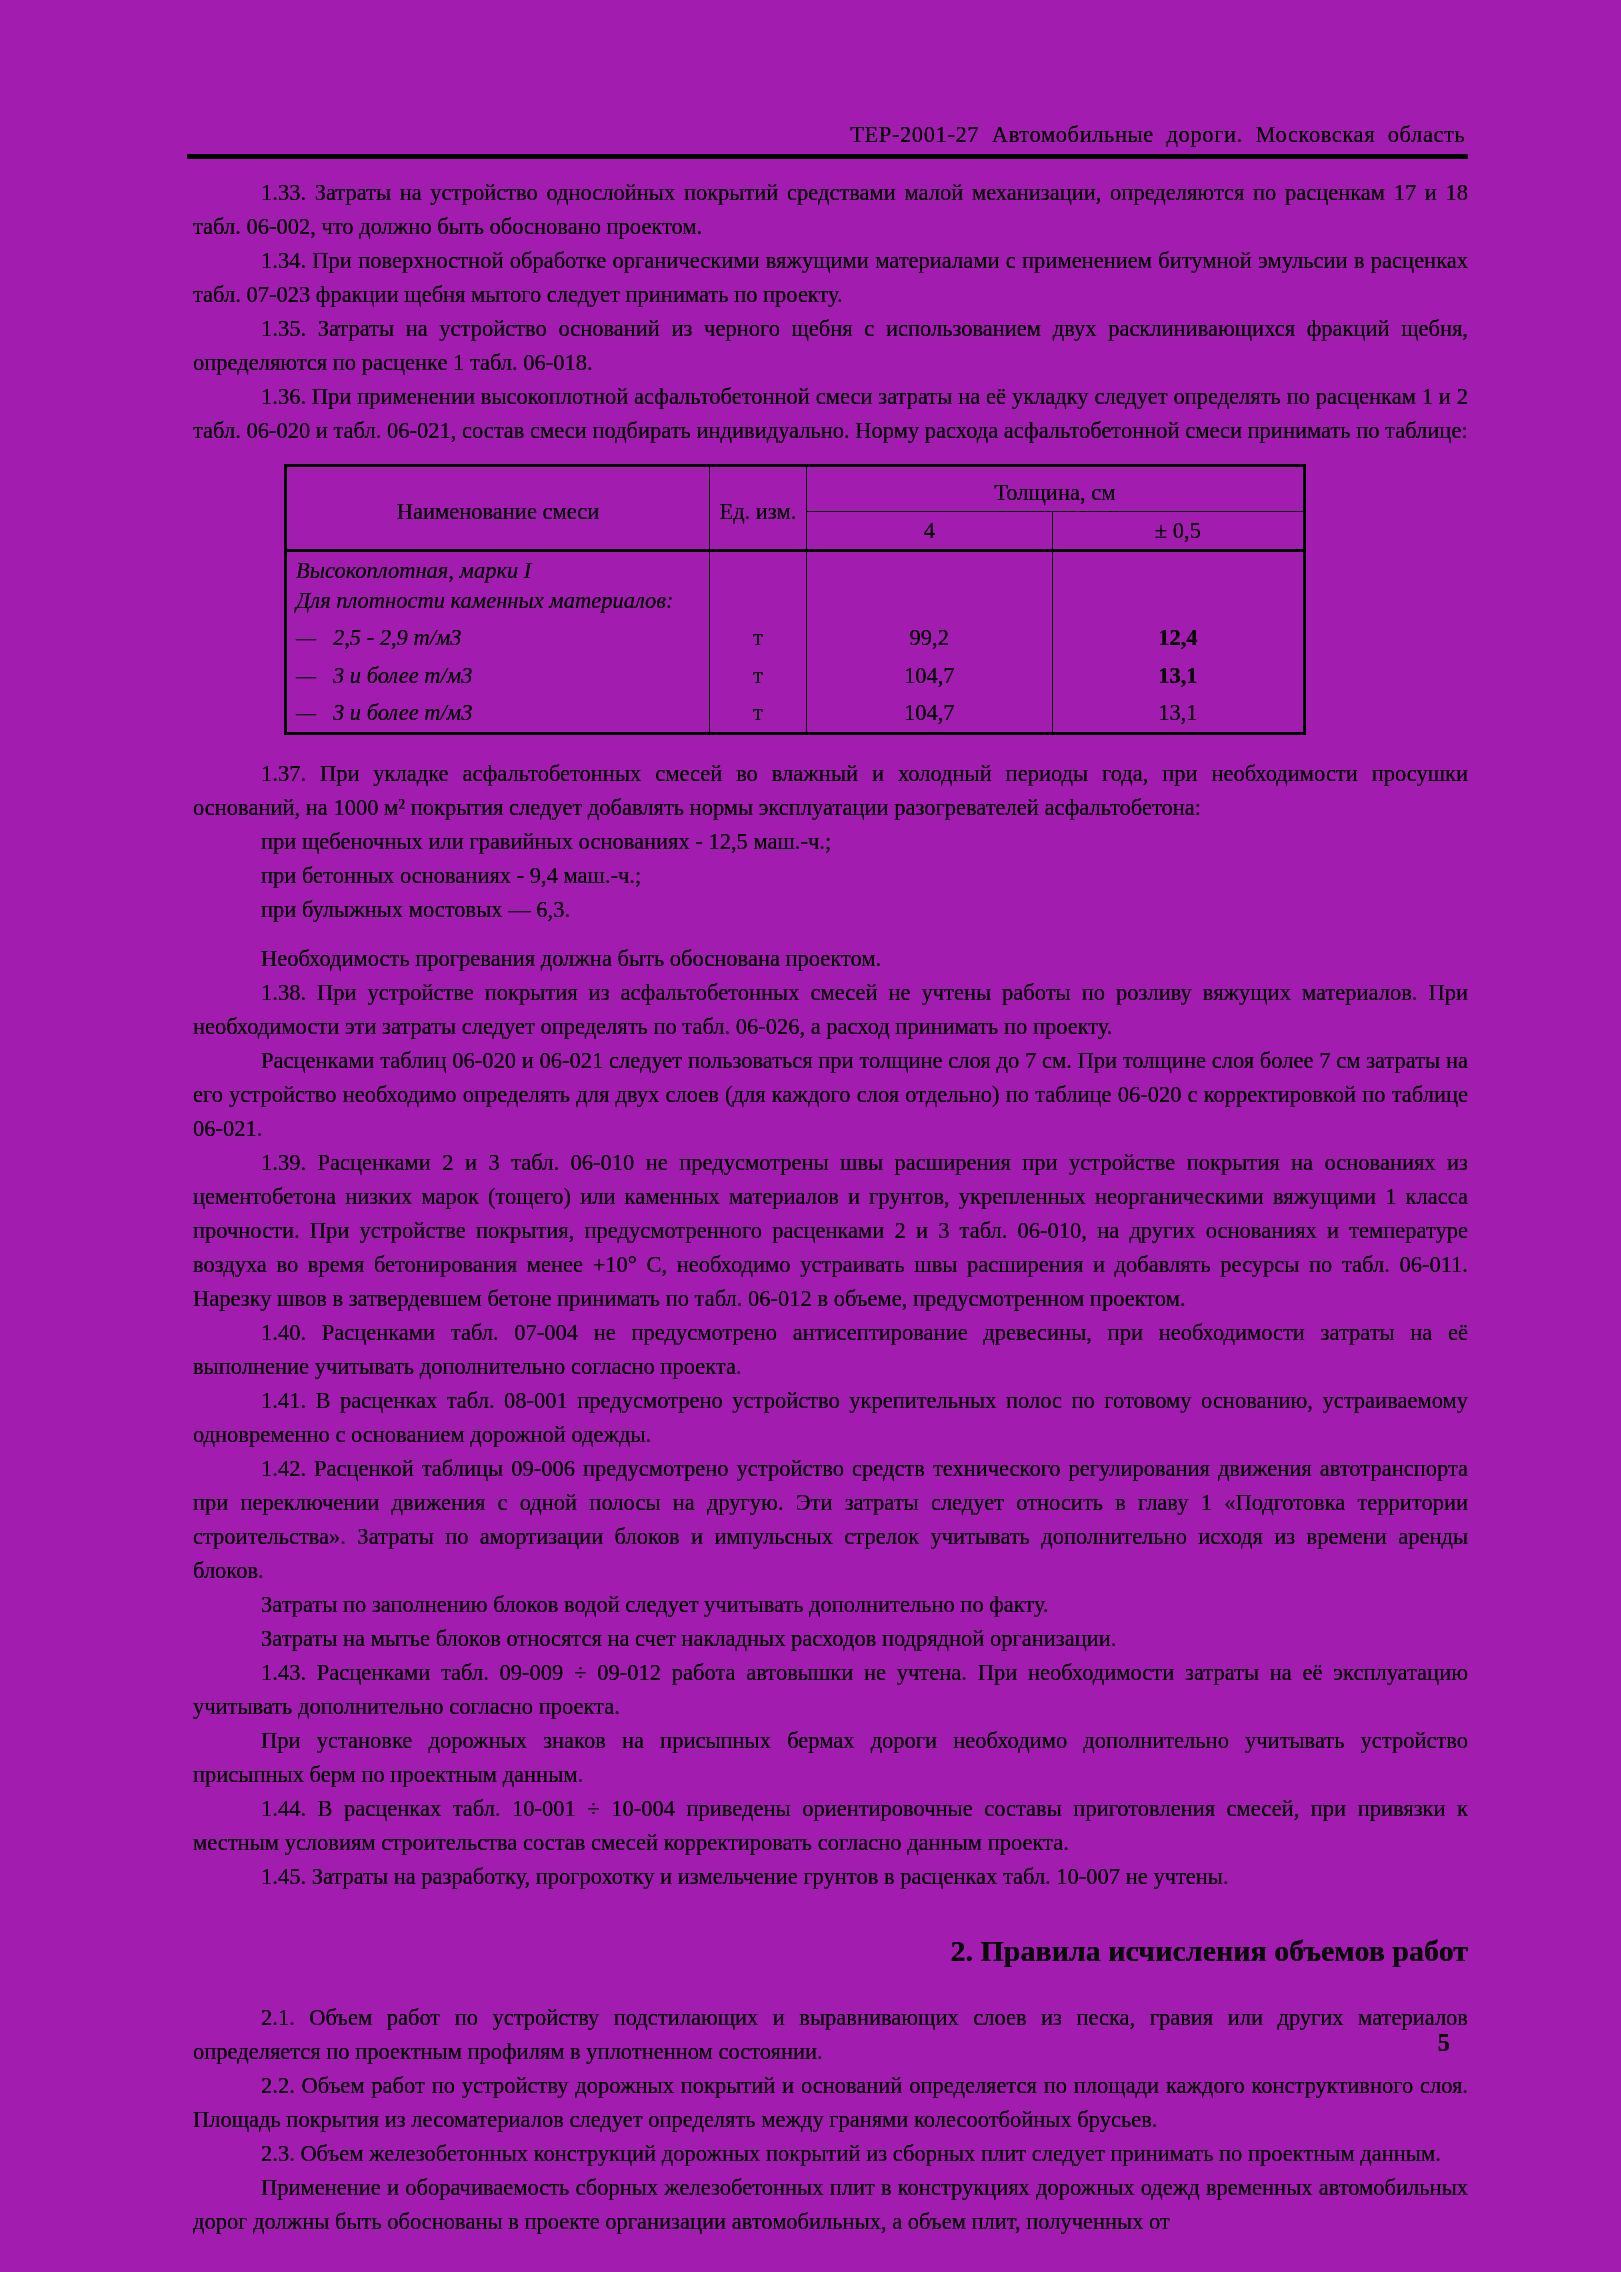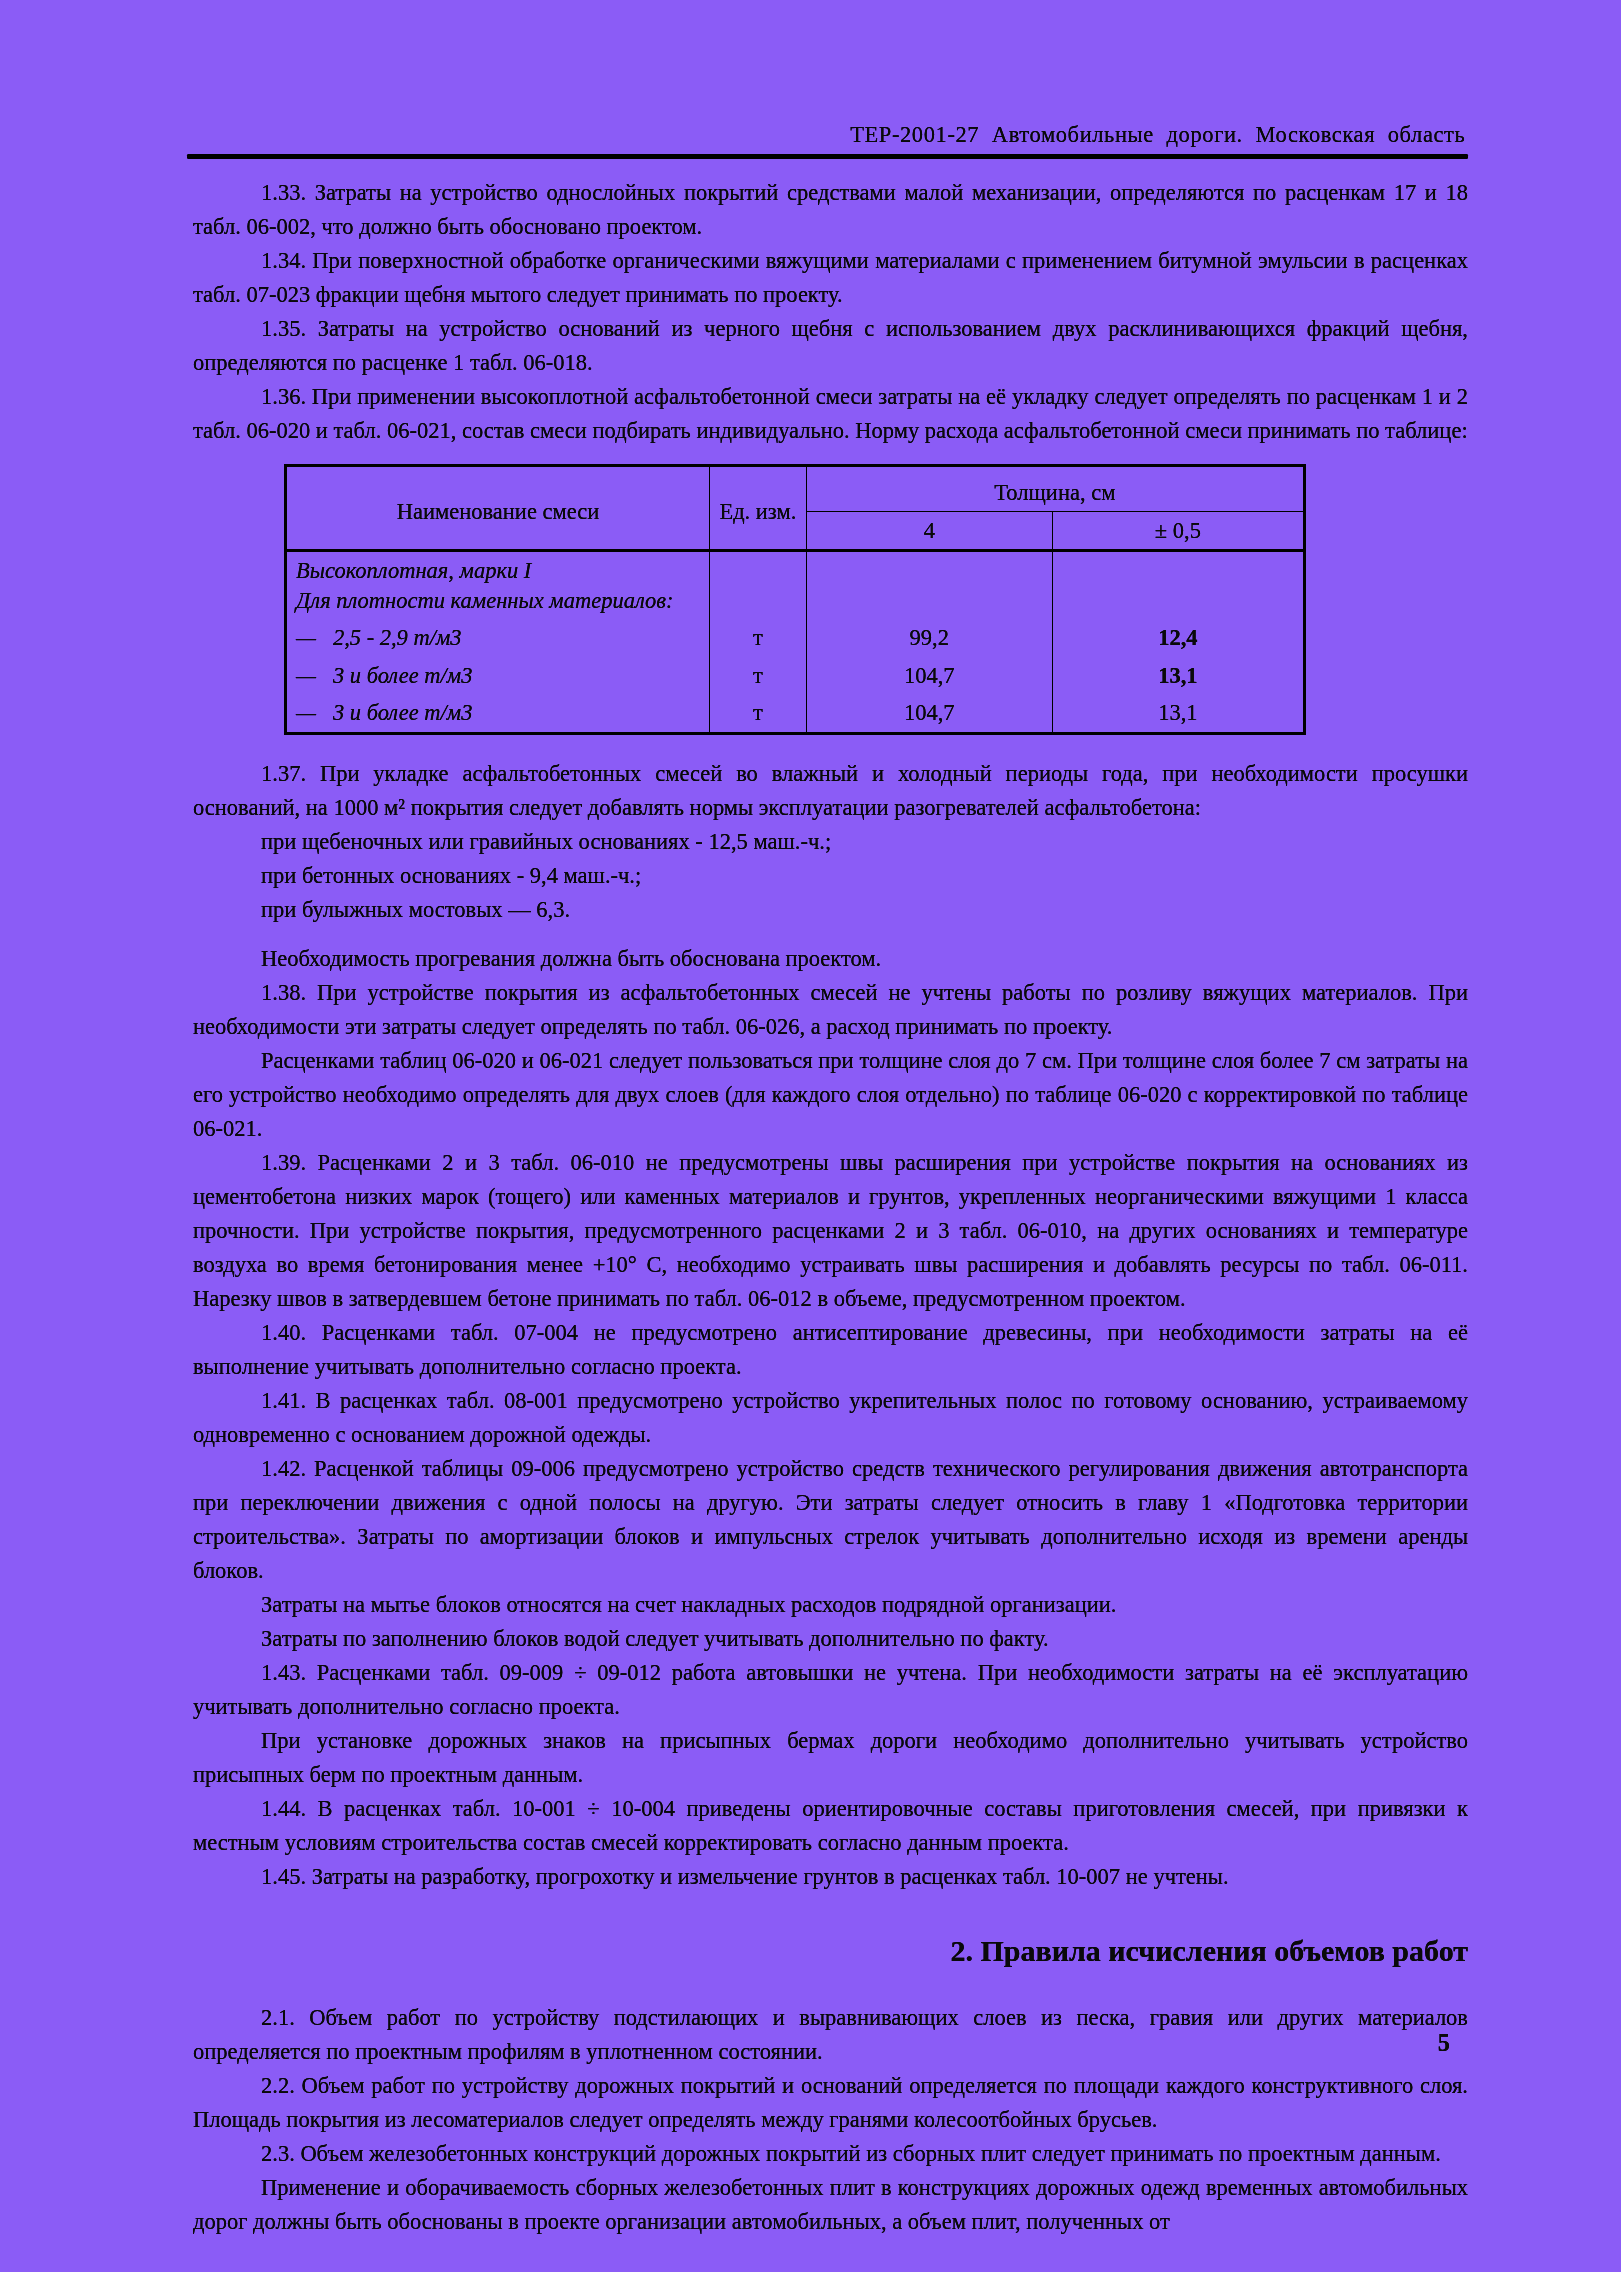--- a/index.html
+++ b/index.html
@@ -1,19 +1,19 @@
 <!DOCTYPE html>
 <html lang="ru" style="font-size:10.3px"><head>
 <meta charset="utf-8">
 <style>
   html,body{margin:0;padding:0;background:#6b6b6b;}
   .page{
     position:relative;
     width:1621px;height:2273px;
-    background:#8b5cf6;
+    background:#a21caf;
     font-family:"Liberation Serif","DejaVu Serif",serif;
     color:#0a0a0a;
     text-shadow:0 0 0.4px #000;
     overflow:hidden;
   }
   .content{position:absolute;left:193px;top:122px;width:1275px;}
   .doc-header{
     text-align:right;
     font-size:22.5px;
     letter-spacing:0.6px;
@@ -134,22 +134,22 @@
     <p class="para">при щебеночных или гравийных основаниях - 12,5 маш.-ч.;</p>
     <p class="para">при бетонных основаниях - 9,4 маш.-ч.;</p>
     <p class="para gap-bottom">при булыжных мостовых — 6,3.</p>
     <p class="para gap-top">Необходимость прогревания должна быть обоснована проектом.</p>
     <p class="para">1.38. При устройстве покрытия из асфальтобетонных смесей не учтены работы по розливу вяжущих материалов. При необходимости эти затраты следует определять по табл. 06-026, а расход принимать по проекту.</p>
     <p class="para">Расценками таблиц 06-020 и 06-021 следует пользоваться при толщине слоя до 7 см. При толщине слоя более 7 см затраты на его устройство необходимо определять для двух слоев (для каждого слоя отдельно) по таблице 06-020 с корректировкой по таблице 06-021.</p>
     <p class="para">1.39. Расценками 2 и 3 табл. 06-010 не предусмотрены швы расширения при устройстве покрытия на основаниях из цементобетона низких марок (тощего) или каменных материалов и грунтов, укрепленных неорганическими вяжущими 1 класса прочности. При устройстве покрытия, предусмотренного расценками 2 и 3 табл. 06-010, на других основаниях и температуре воздуха во время бетонирования менее +10° С, необходимо устраивать швы расширения и добавлять ресурсы по табл. 06-011. Нарезку швов в затвердевшем бетоне принимать по табл. 06-012 в объеме, предусмотренном проектом.</p>
     <p class="para">1.40. Расценками табл. 07-004 не предусмотрено антисептирование древесины, при необходимости затраты на её выполнение учитывать дополнительно согласно проекта.</p>
     <p class="para">1.41. В расценках табл. 08-001 предусмотрено устройство укрепительных полос по готовому основанию, устраиваемому одновременно с основанием дорожной одежды.</p>
     <p class="para">1.42. Расценкой таблицы 09-006 предусмотрено устройство средств технического регулирования движения автотранспорта при переключении движения с одной полосы на другую. Эти затраты следует относить в главу 1 «Подготовка территории строительства». Затраты по амортизации блоков и импульсных стрелок учитывать дополнительно исходя из времени аренды блоков.</p>
+    <p class="para">Затраты по заполнению блоков водой следует учитывать дополнительно по факту.</p>
     <p class="para">Затраты на мытье блоков относятся на счет накладных расходов подрядной организации.</p>
-    <p class="para">Затраты по заполнению блоков водой следует учитывать дополнительно по факту.</p>
     <p class="para">1.43. Расценками табл. 09-009 ÷ 09-012 работа автовышки не учтена. При необходимости затраты на её эксплуатацию учитывать дополнительно согласно проекта.</p>
     <p class="para">При установке дорожных знаков на присыпных бермах дороги необходимо дополнительно учитывать устройство присыпных берм по проектным данным.</p>
     <p class="para">1.44. В расценках табл. 10-001 ÷ 10-004 приведены ориентировочные составы приготовления смесей, при привязки к местным условиям строительства состав смесей корректировать согласно данным проекта.</p>
     <p class="para">1.45. Затраты на разработку, прогрохотку и измельчение грунтов в расценках табл. 10-007 не учтены.</p>
 
     <h2 class="section-heading">2. Правила исчисления объемов работ</h2>
 
     <p class="para">2.1. Объем работ по устройству подстилающих и выравнивающих слоев из песка, гравия или других материалов определяется по проектным профилям в уплотненном состоянии.</p>
     <p class="para">2.2. Объем работ по устройству дорожных покрытий и оснований определяется по площади каждого конструктивного слоя. Площадь покрытия из лесоматериалов следует определять между гранями колесоотбойных брусьев.</p>
     <p class="para">2.3. Объем железобетонных конструкций дорожных покрытий из сборных плит следует принимать по проектным данным.</p>

